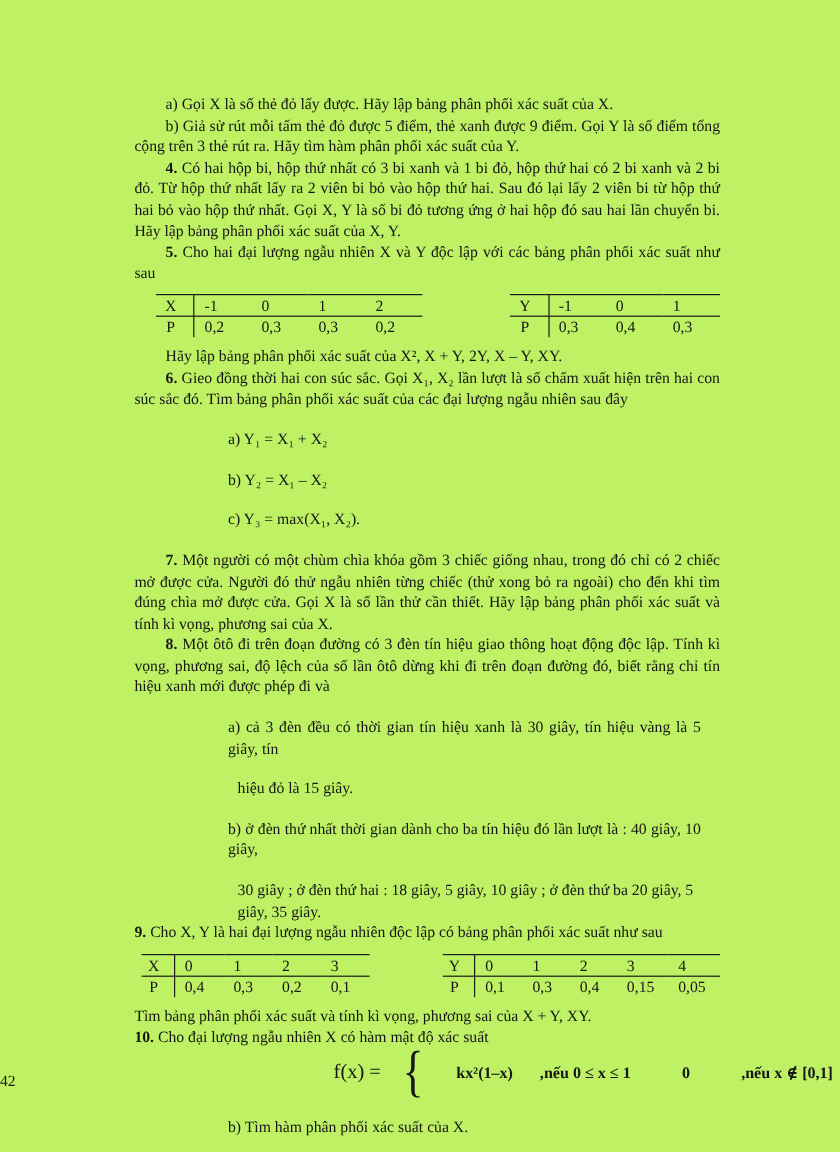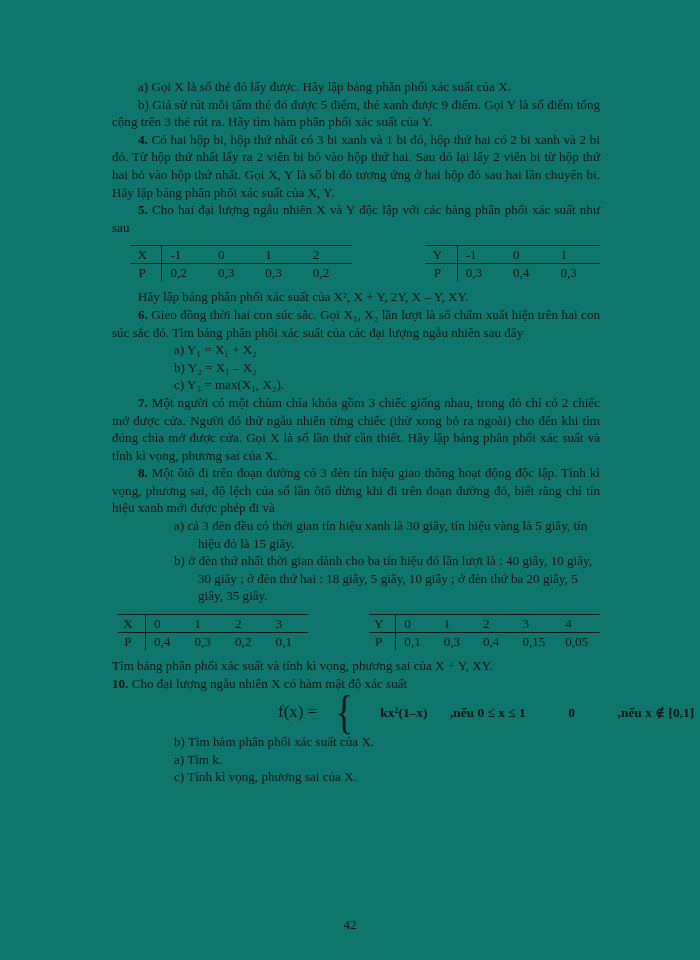--- a/index.html
+++ b/index.html
@@ -11,40 +11,40 @@
     width: 700px;
     height: 960px;
     font-family: "Liberation Serif", "DejaVu Serif", serif;
     color: #161616;
     -webkit-font-smoothing: antialiased;
   }
   .page {
     position: relative;
     width: 700px;
     height: 960px;
-    background: #0f766e;
+    background: #bef264;
     box-sizing: border-box;
     padding: 78px 100px 0 112px;
     overflow: hidden;
   }
   .body-text {
     font-size: 13.1px;
     line-height: 17.6px;
     text-align: justify;
     text-justify: inter-word;
     margin: 0;
   }
   p.para {
     margin: 0;
     text-indent: 26px;
   }
   p.para.noindent { text-indent: 0; }
   .num { font-weight: bold; }
   .sub {
-    margin: 0;
+    margin: 16px;
     text-indent: 0;
     padding-left: 62px;
     text-align: justify;
   }
   .sub-cont {
     margin: 0;
     padding-left: 86px;
     text-indent: 0;
     text-align: justify;
   }
@@ -121,22 +121,21 @@
     display: inline-block;
     min-width: 92px;
     text-align: center;
   }
   .case-cond { display: inline-block; }
 
   .footer-num {
     position: absolute;
     left: 0;
     right: 0;
-    top: 917px;
-    text-align: center;
+    top: 893px;
     font-size: 13px;
   }
   .spacer-sm { height: 7px; }
   .spacer-xs { height: 3px; }
 </style>
 </head>
 <body>
 
 <div class="page">
 
@@ -198,20 +197,21 @@
 
   <p class="body-text para"><span class="num">7.</span> <span>Một người có một chùm chìa khóa gồm 3 chiếc giống nhau, trong đó chỉ có 2 chiếc mở được cửa. Người đó thử ngẫu nhiên từng chiếc (thử xong bỏ ra ngoài) cho đến khi tìm đúng chìa mở được cửa. Gọi X là số lần thử cần thiết. Hãy lập bảng phân phối xác suất và tính kì vọng, phương sai của X.</span></p>
 
   <p class="body-text para"><span class="num">8.</span> <span>Một ôtô đi trên đoạn đường có 3 đèn tín hiệu giao thông hoạt động độc lập. Tính kì vọng, phương sai, độ lệch của số lần ôtô dừng khi đi trên đoạn đường đó, biết rằng chỉ tín hiệu xanh mới được phép đi và</span></p>
   <p class="body-text sub">a) cả 3 đèn đều có thời gian tín hiệu xanh là 30 giây, tín hiệu vàng là 5 giây, tín</p>
   <p class="body-text sub-cont">hiệu đỏ là 15 giây.</p>
   <p class="body-text sub">b) ở đèn thứ nhất thời gian dành cho ba tín hiệu đó lần lượt là : 40 giây, 10 giây,</p>
   <p class="body-text sub-cont">30 giây ; ở đèn thứ hai : 18 giây, 5 giây, 10 giây ; ở đèn thứ ba 20 giây, 5</p>
   <p class="body-text sub-cont">giây, 35 giây.</p>
 
+  <p class="body-text para noindent"><span class="num">9.</span> <span>Cho X, Y là hai đại lượng ngẫu nhiên độc lập có bảng phân phối xác suất như sau</span></p>
 
   <div class="tables-row second">
     <table class="dist-table">
       <tbody>
           <tr class="row-top">
         <td class="hdr-cell">X</td>
         <td class="val">0</td>
         <td class="val">1</td>
         <td class="val">2</td>
         <td class="val">3</td>

